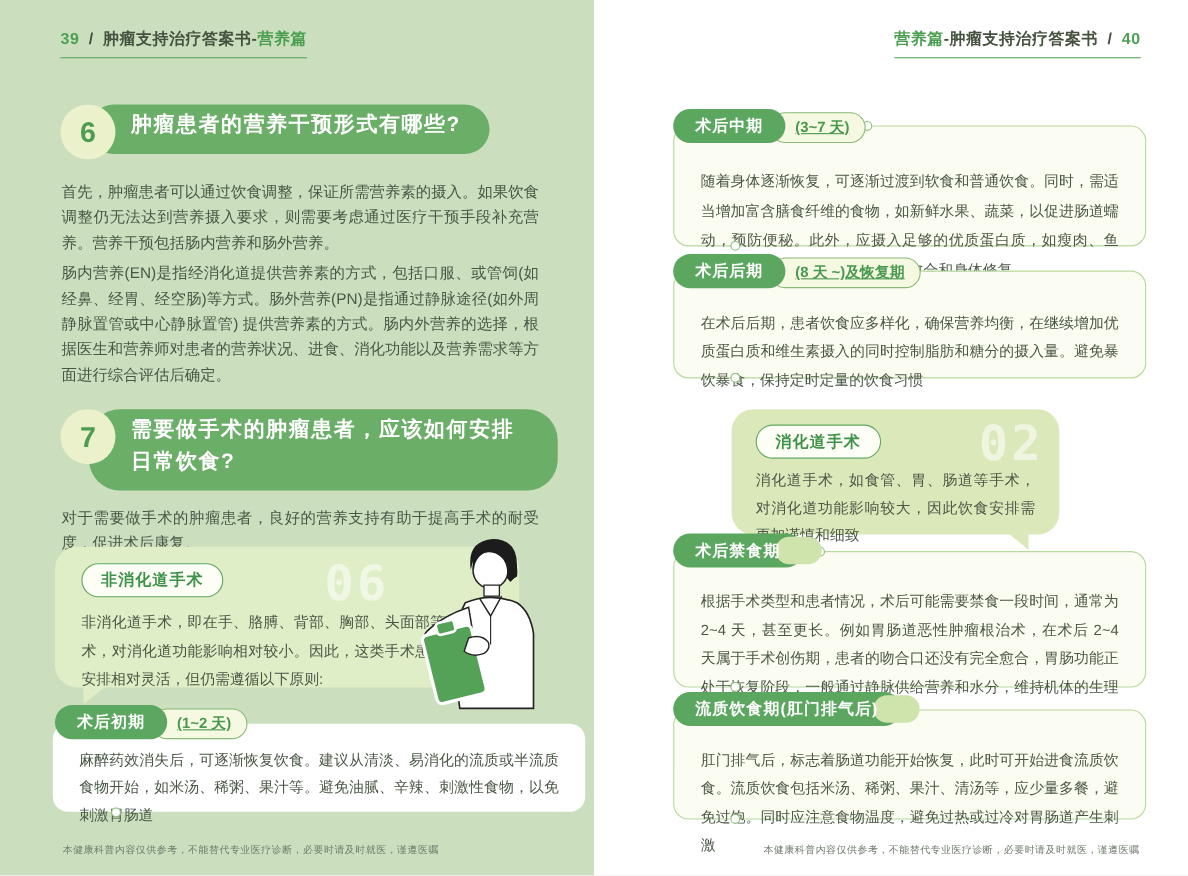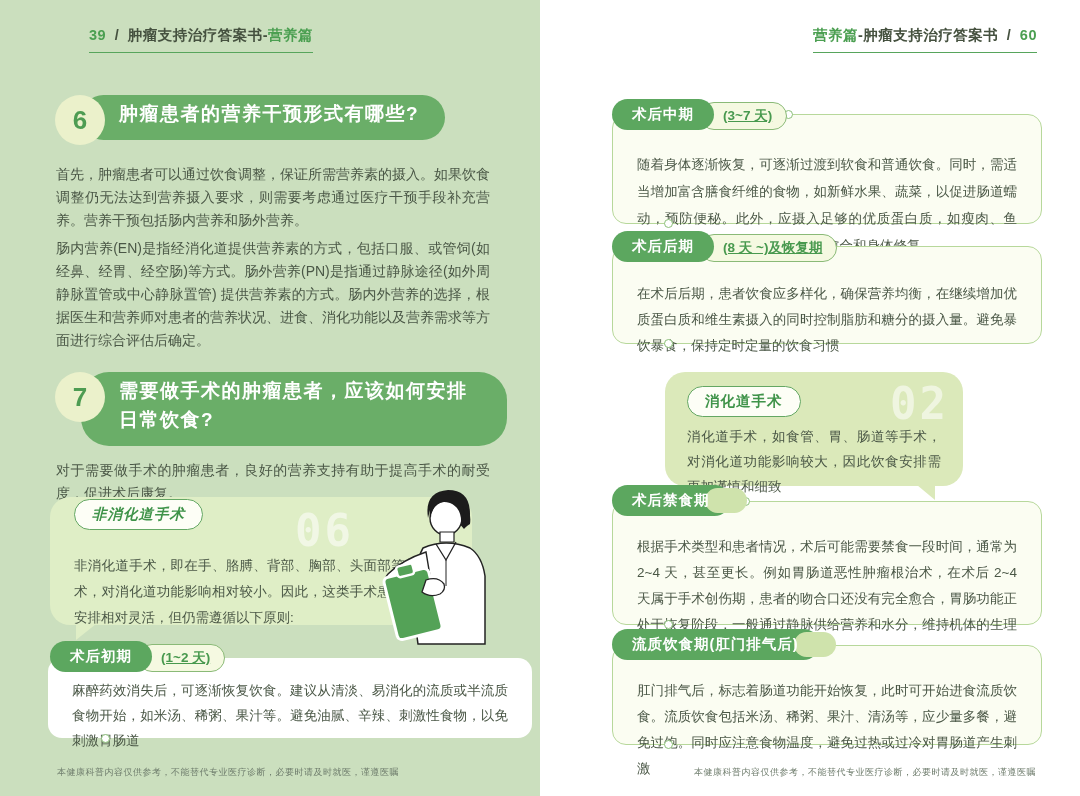--- a/index.html
+++ b/index.html
@@ -5,21 +5,21 @@
   html,body{margin:0;padding:0;background:#e8e8e8;}
   #canvas{position:relative;width:1080px;height:796px;background:#ffffff;overflow:hidden;
           font-family:"Liberation Sans","DejaVu Sans",sans-serif;}
   .page{position:absolute;top:0;height:796px;width:540px;}
   #pageL{left:0;background:#cbdfbe;}
   #pageR{left:540px;background:#ffffff;}
 
   
   .hdr{position:absolute;top:26px;font-size:14.5px;font-weight:bold;letter-spacing:.5px;
        color:#45513f;border-bottom:1.5px solid #57a55c;padding-bottom:7px;white-space:nowrap;}
-  #pageL .hdr{left:55px;margin-left:34px;}
+  #pageL .hdr{left:55px;}
   #pageR .hdr{right:43px;}
   .hdr .green{color:#4b9f51;}
   .hdr .sep{color:#45513f;padding:0 4px;}
 
   
   .qblock{position:absolute;left:55px;display:flex;align-items:flex-start;}
   .qnum{width:50px;height:50px;border-radius:50%;background:#ebf1cb;color:#4d9c52;
         font-size:26px;font-weight:bold;display:flex;align-items:center;justify-content:center;
         position:relative;z-index:2;flex:none;}
   .qbar{margin-left:-24px;background:#6aae68;color:#ffffff;font-size:19px;font-weight:bold;
@@ -32,21 +32,21 @@
   .para{position:absolute;left:56px;width:434px;margin:0;font-size:14px;line-height:23px;
         color:#4a5746;text-align:justify;}
   #p1{top:163px;} #p2{top:237px;} #p3{top:459px;}
 
   
   .bubble{position:absolute;border-radius:20px;}
   #bubbleL{left:50px;top:497px;width:422px;height:128px;background:#dfeec6;}
   #bubbleR{left:125px;top:372px;width:298px;height:114px;background:#dbe9ba;}
   .bubble-label{position:absolute;background:#fdfef6;border:1.5px solid #64a763;color:#3f9349;
         font-size:14.5px;font-weight:bold;border-radius:17px;padding:5px 17px;letter-spacing:1px;}
-  #bubbleL .bubble-label{top:2px;left:24px;font-style:italic;}
+  #bubbleL .bubble-label{top:15px;left:24px;}
   #bubbleR .bubble-label{top:14px;left:22px;}
   .watermark{position:absolute;font-family:"DejaVu Sans Mono",monospace;font-weight:bold;
         font-size:44px;color:rgba(255,255,255,.55);letter-spacing:3px;}
   #bubbleL .watermark{top:8px;right:118px;}
   #bubbleR .watermark{top:6px;right:14px;}
   .bubble-body{position:absolute;font-size:13.5px;line-height:26px;color:#4a5746;text-align:justify;}
   #bubbleL .bubble-body{top:56px;left:24px;width:372px;}
   #bubbleR .bubble-body{top:52px;left:22px;width:254px;line-height:25px;}
   .bubble-tail{position:absolute;width:0;height:0;border-style:solid;}
   #bubbleL .bubble-tail{left:26px;bottom:-15px;border-width:16px 20px 0 0;
@@ -140,21 +140,21 @@
     </div>
 
     <div class="foot">本健康科普内容仅供参考，不能替代专业医疗诊断，必要时请及时就医，谨遵医嘱</div>
   </div>
 
   <div class="page" id="pageR">
 
     <div class="hdr">
       <span class="green">营养篇</span><span>-肿瘤支持治疗答案书</span>
       <span class="sep">/</span>
-      <span class="green">60</span>
+      <span class="green">40</span>
     </div>
 
     <div class="stage-pills" style="left:72px;top:99px;">
       <div class="pill">术后中期</div>
       <div class="tag">(3~7 天)</div>
     </div>
     <div class="panel" style="left:72px;top:114px;width:428px;height:108px;">
       <span class="ring top" style="left:40%;"></span>
       <span class="ring bot" style="left:12%;"></span>
       <div class="panel-body" style="top:36px;line-height:27px;">随着身体逐渐恢复，可逐渐过渡到软食和普通饮食。同时，需适当增加富含膳食纤维的食物，如新鲜水果、蔬菜，以促进肠道蠕动，预防便秘。此外，应摄入足够的优质蛋白质，如瘦肉、鱼类、蛋类和豆制品，以促进伤口愈合和身体修复</div>

